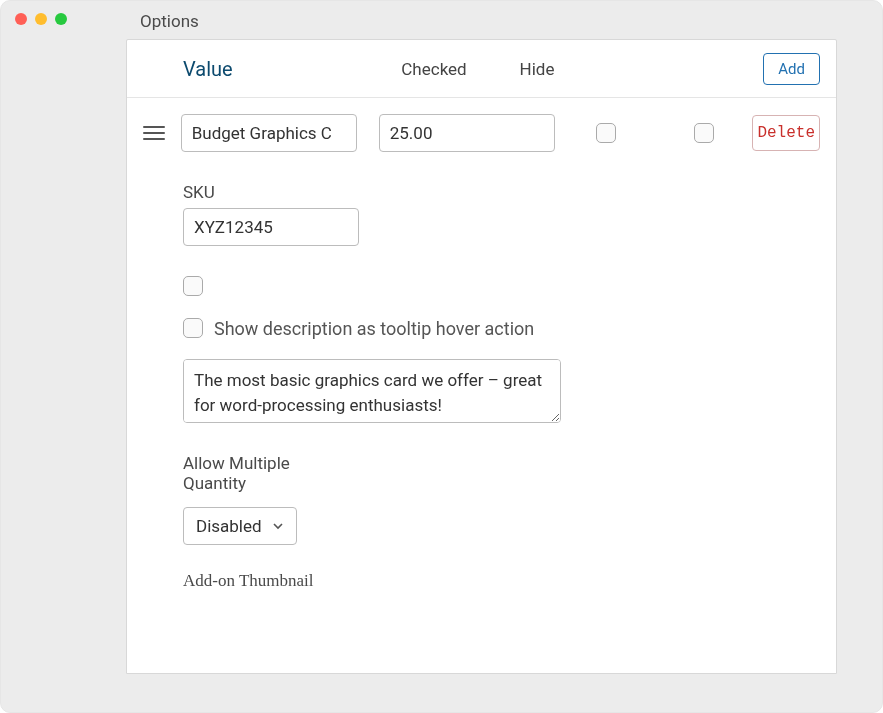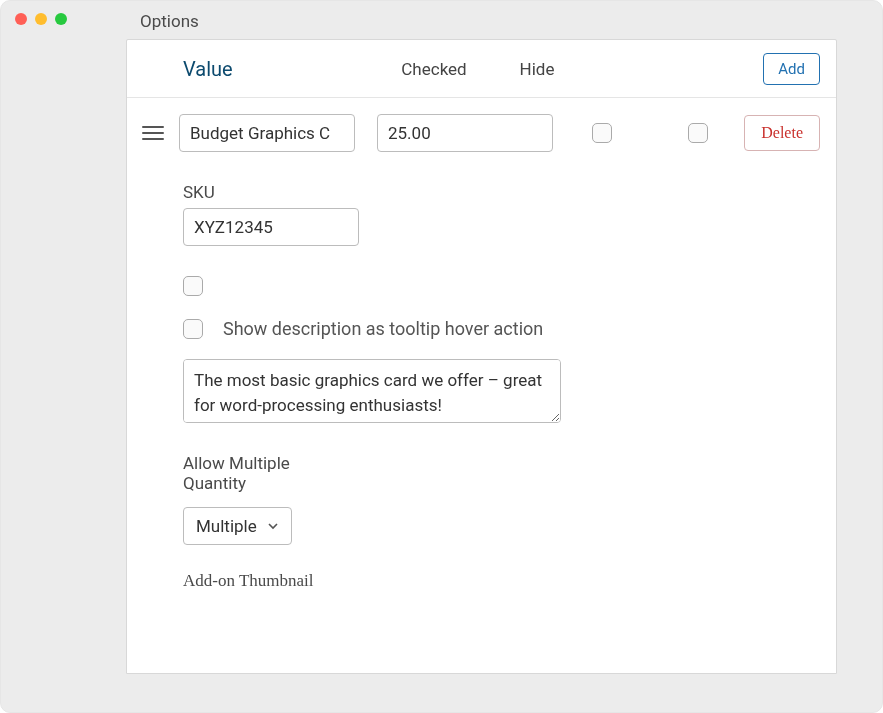--- a/index.html
+++ b/index.html
@@ -78,24 +78,24 @@
   padding: 6px 14px;
   font-size: 15px;
   cursor: pointer;
   font-family: inherit;
 }
 .btn-outline-red {
   border: 1px solid #d7b3b3;
   color: #c9302c;
   background:#fff;
   border-radius: 4px;
-  padding: 8px 16px;
+  padding: 8px 4px;
   font-size: 16px;
   cursor: pointer;
-  font-family: Liberation Serif, serif;
+  font-family: Liberation Mono, monospace;
 }
 
 .row {
   display: flex;
   align-items: center;
   padding: 16px 16px 6px 0;
 }
 .drag-handle {
   width: 56px;
   display: flex;
@@ -153,22 +153,22 @@
 }
 .hide-desc-text {
   font-size: 18px;
   color: #555;
   text-align: right;
   width: 160px;
   line-height: 1.35;
 }
 .tooltip-row {
   display:flex;
-  align-items:center;
-  gap: 20px;
+  align-items:flex-start;
+  gap: 11px;
   margin-top: 22px;
 }
 .tooltip-text {
   font-size: 18px;
   color: #555;
 }
 textarea {
   width: 378px;
   height: 64px;
   border: 1px solid #bcbcbc;
@@ -261,21 +261,21 @@
 
         <div class="tooltip-row">
           <div class="cb"></div>
           <div class="tooltip-text">Show description as tooltip hover action</div>
         </div>
 
         <textarea style="">The most basic graphics card we offer – great for word-processing enthusiasts!</textarea>
 
         <div class="field-label" style="margin-top:26px; width:140px;">Allow Multiple Quantity</div>
         <div class="select">
-          <span>Multiple</span>
+          <span>Disabled</span>
           <span class="chev">
             <svg viewBox="0 0 12 12" width="12" height="12">
                 <path d="M2 4 L6 8 L10 4" fill="none" stroke="#555" stroke-width="1.6"></path>
               </svg>
           </span>
         </div>
 
         <div class="field-label" style="margin-top:26px;font-family:Liberation Serif, serif;">Add-on Thumbnail</div>
       </div>
     </div>

